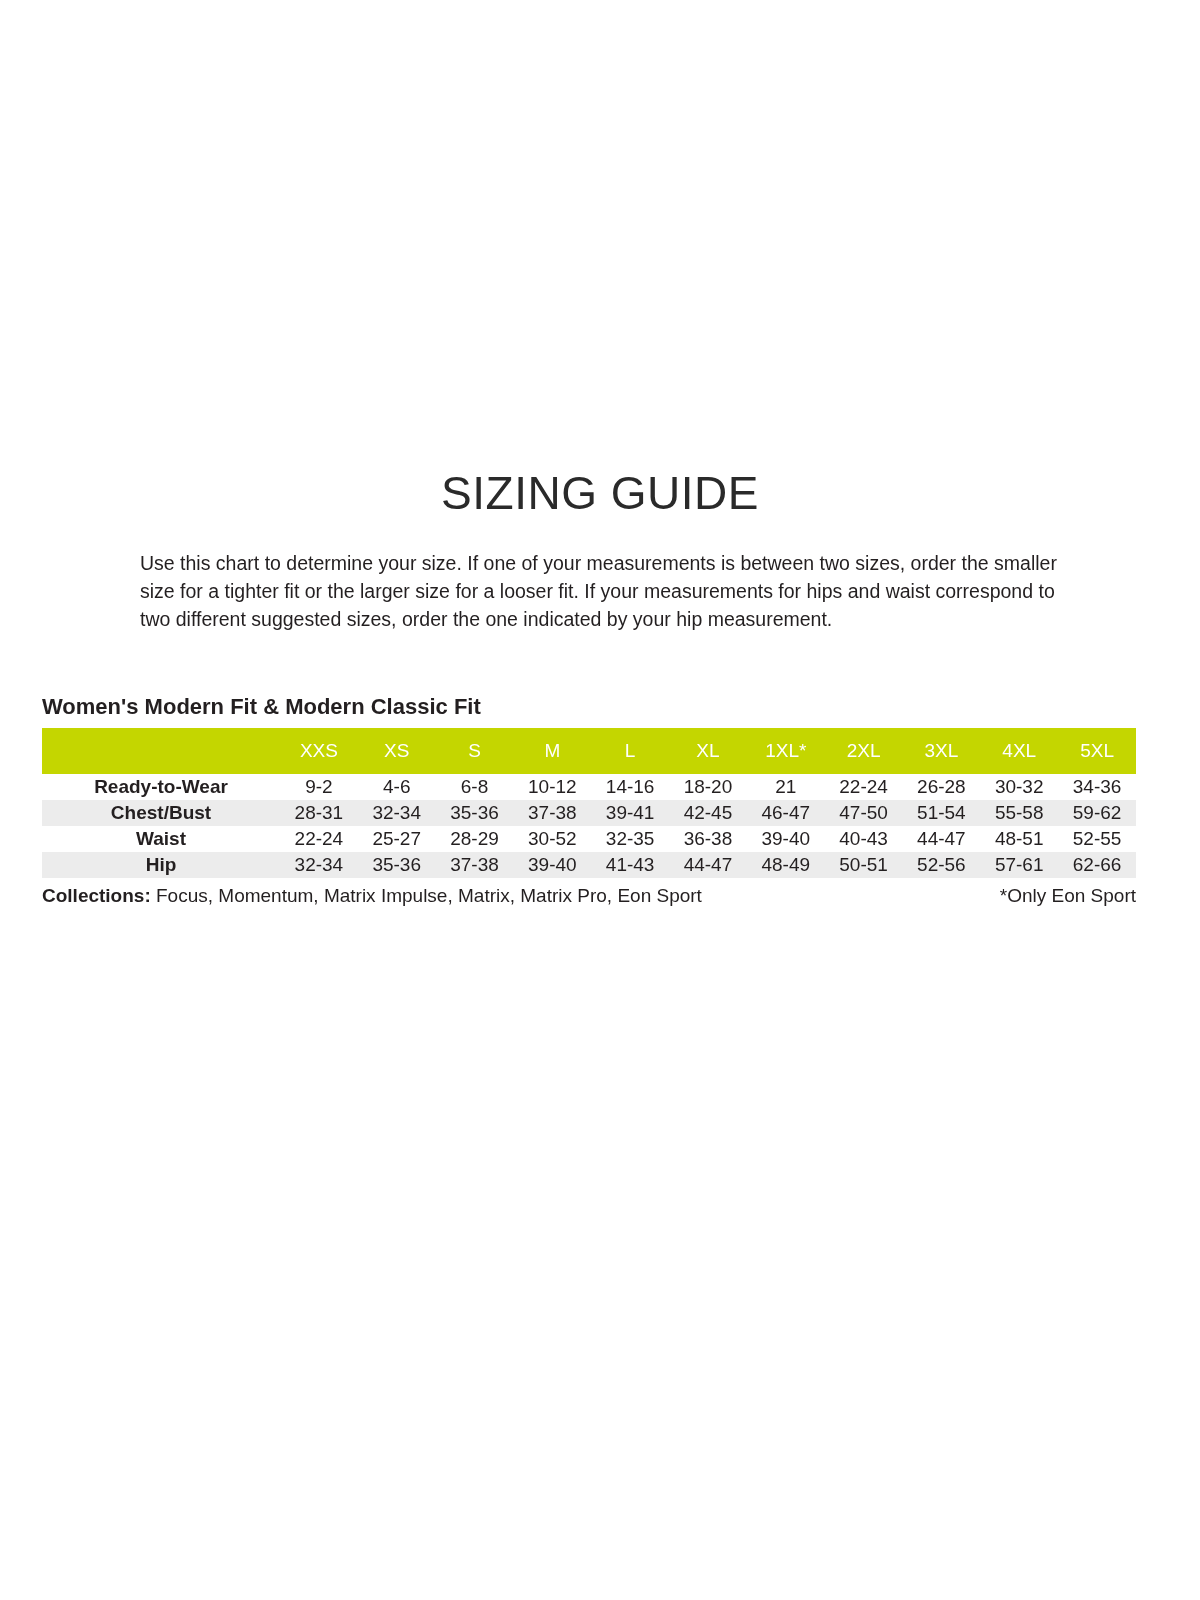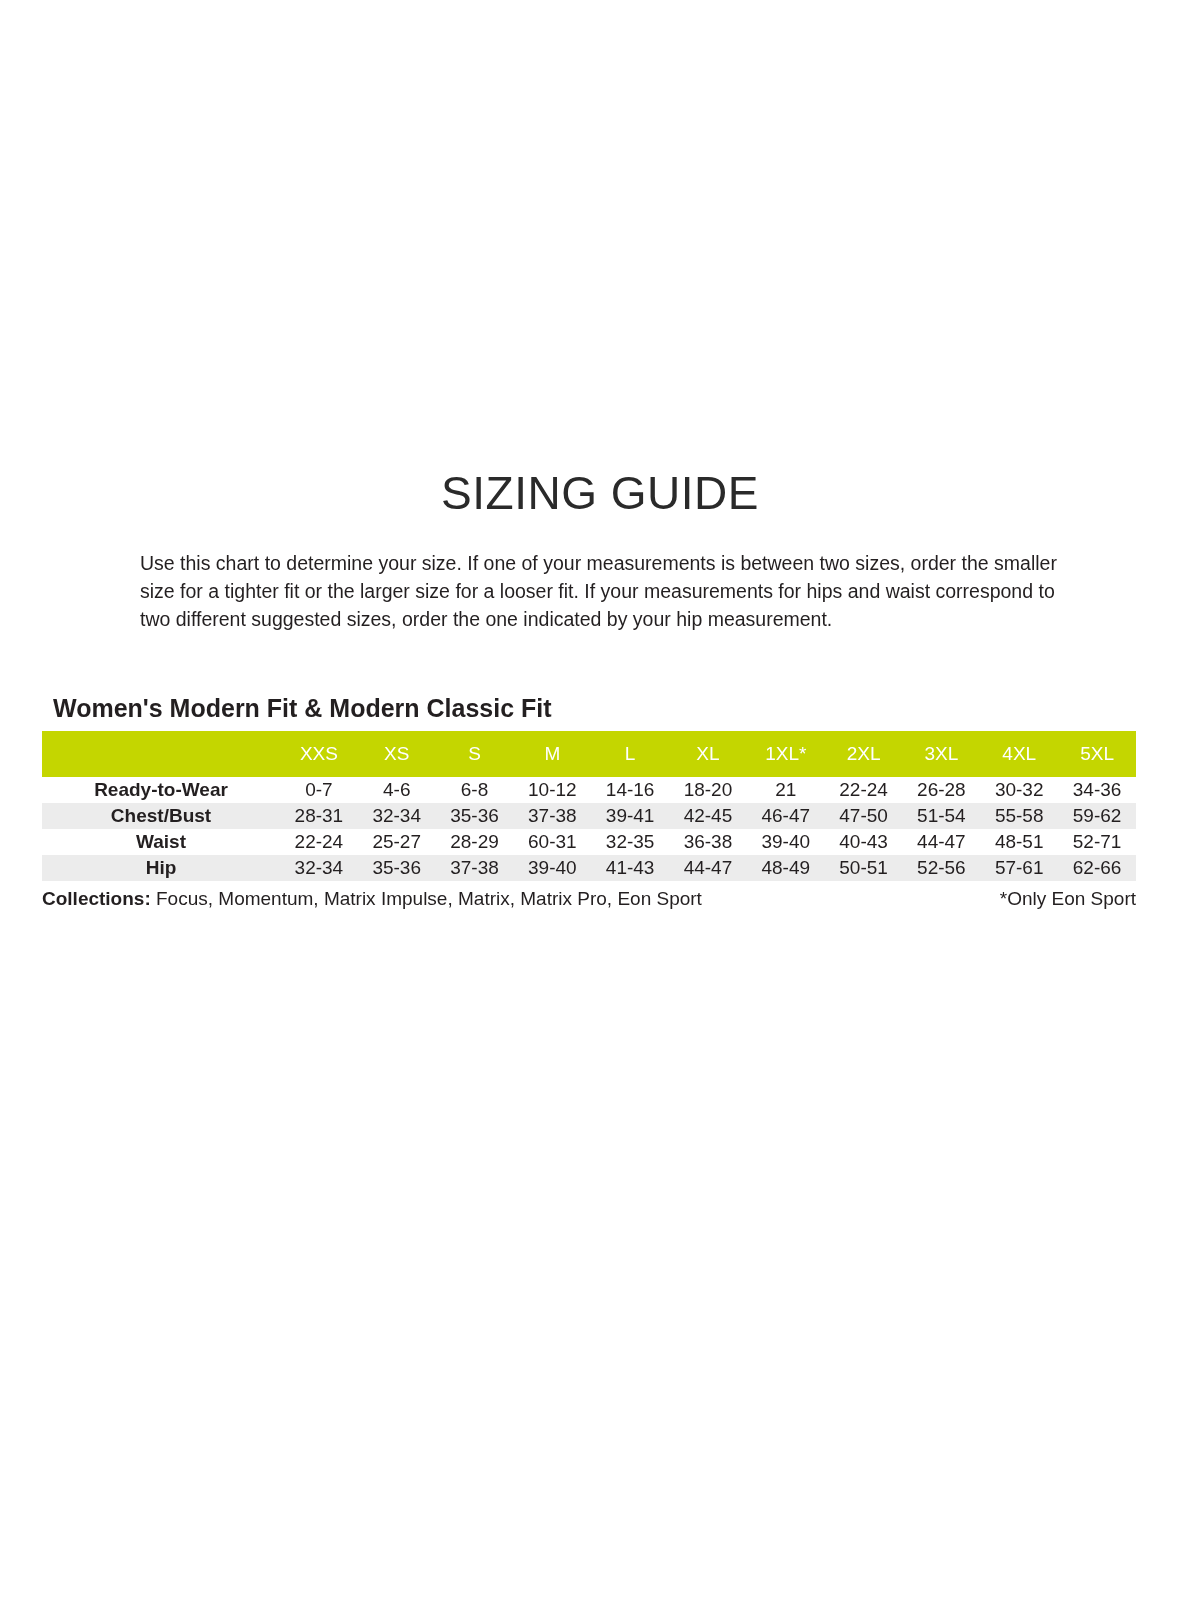--- a/index.html
+++ b/index.html
@@ -28,23 +28,22 @@
     font-size: 19.5px;
     line-height: 1.43;
     color: #231f20;
   }
 
   .table-section {
     width: 1094px;
     margin: 60px 0 0 42px;
   }
   .section-title {
-    font-size: 25px;
+    font-size: 22px;
     font-weight: 700;
-    margin-left: 11px;
     margin-bottom: 8px;
     color: #231f20;
   }
 
   table.sizing {
     width: 100%;
     border-collapse: collapse;
     table-layout: fixed;
     font-size: 19px;
   }
@@ -112,21 +111,21 @@
             <th>1XL*</th>
             <th>2XL</th>
             <th>3XL</th>
             <th>4XL</th>
             <th>5XL</th>
           </tr>
       </thead>
       <tbody id="size-table-body">
           <tr>
             <th>Ready-to-Wear</th>
-            <td>0-7</td>
+            <td>9-2</td>
             <td>4-6</td>
             <td>6-8</td>
             <td>10-12</td>
             <td>14-16</td>
             <td>18-20</td>
             <td>21</td>
             <td>22-24</td>
             <td>26-28</td>
             <td>30-32</td>
             <td>34-36</td>
@@ -143,28 +142,28 @@
             <td>47-50</td>
             <td>51-54</td>
             <td>55-58</td>
             <td>59-62</td>
           </tr>
           <tr>
             <th>Waist</th>
             <td>22-24</td>
             <td>25-27</td>
             <td>28-29</td>
-            <td>60-31</td>
+            <td>30-52</td>
             <td>32-35</td>
             <td>36-38</td>
             <td>39-40</td>
             <td>40-43</td>
             <td>44-47</td>
             <td>48-51</td>
-            <td>52-71</td>
+            <td>52-55</td>
           </tr>
           <tr class="shaded">
             <th>Hip</th>
             <td>32-34</td>
             <td>35-36</td>
             <td>37-38</td>
             <td>39-40</td>
             <td>41-43</td>
             <td>44-47</td>
             <td>48-49</td>

